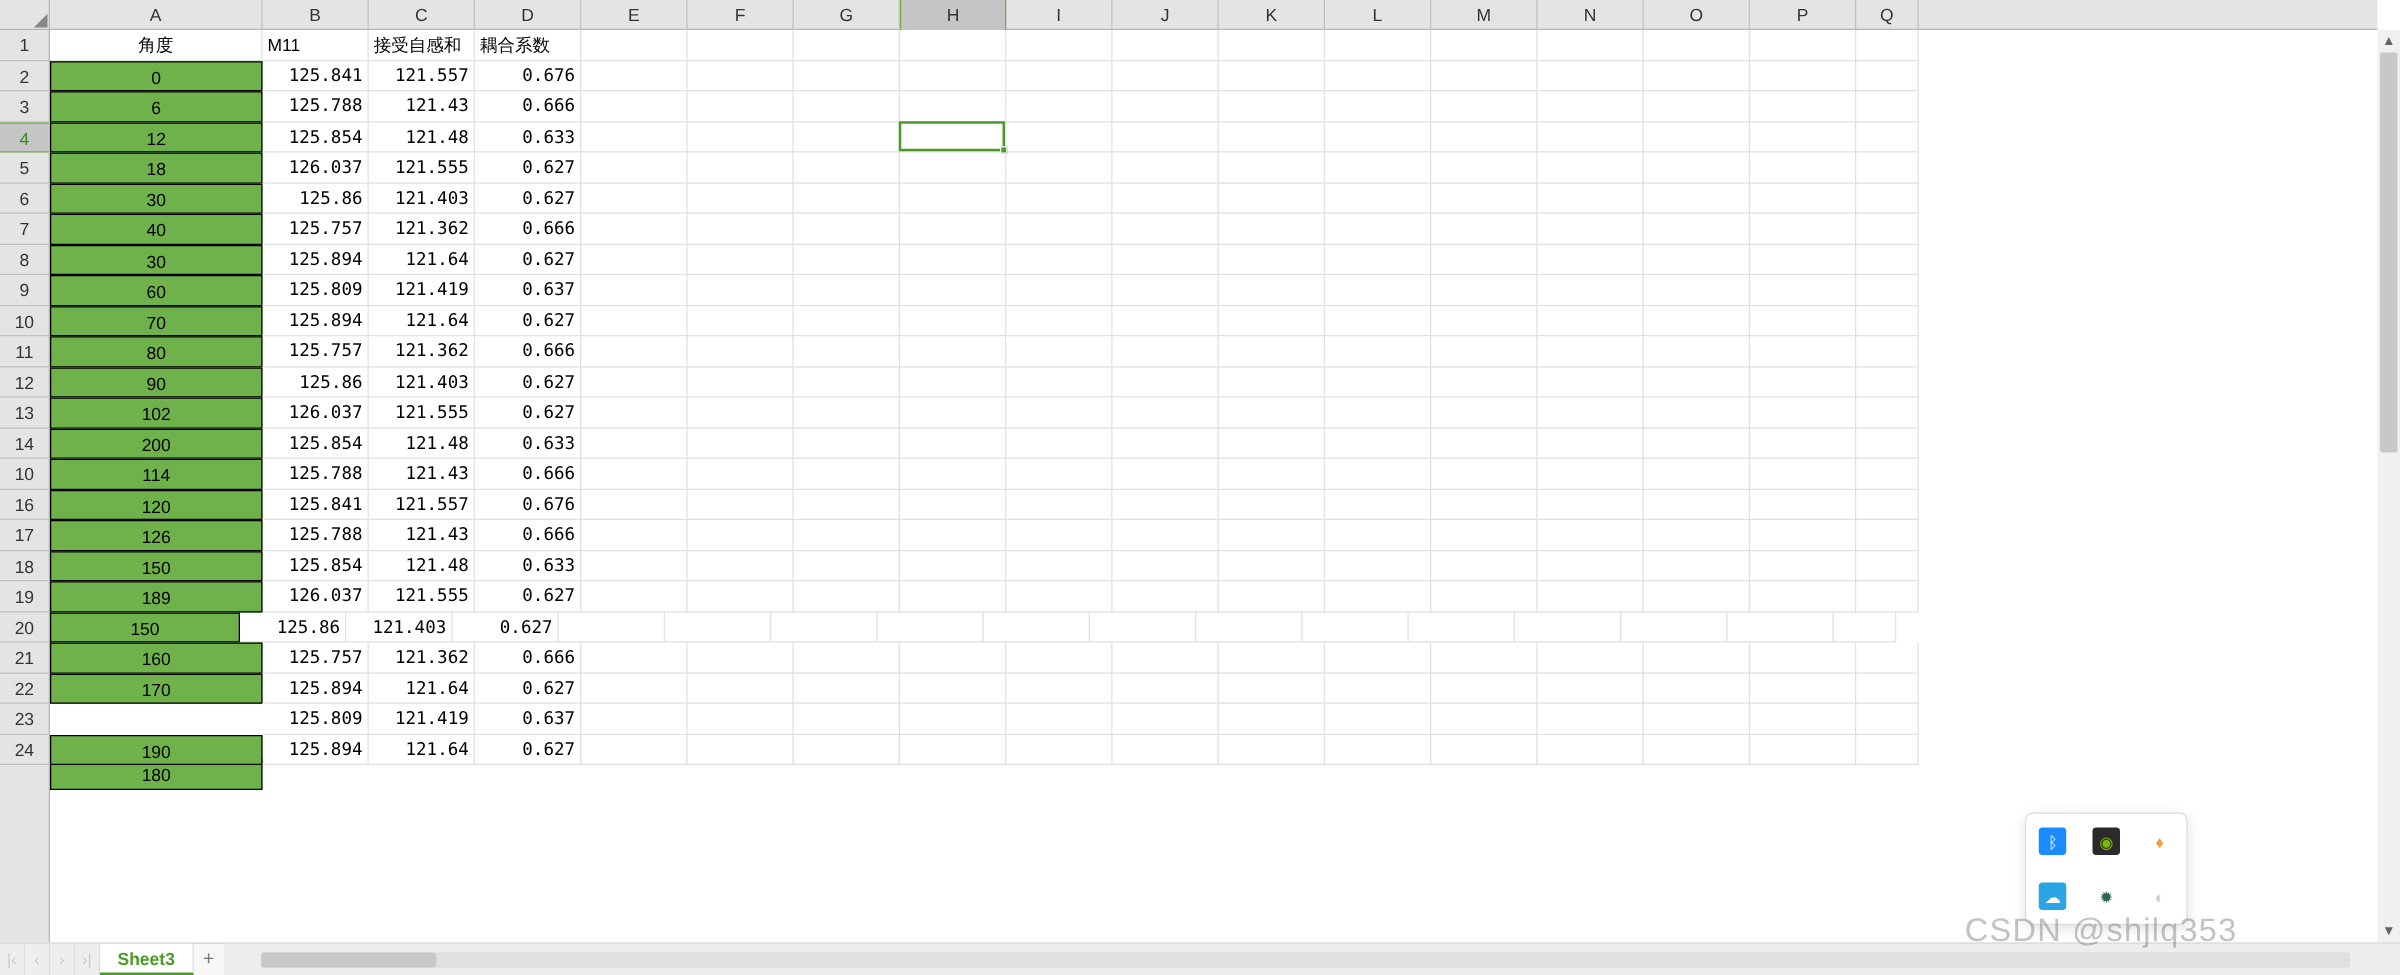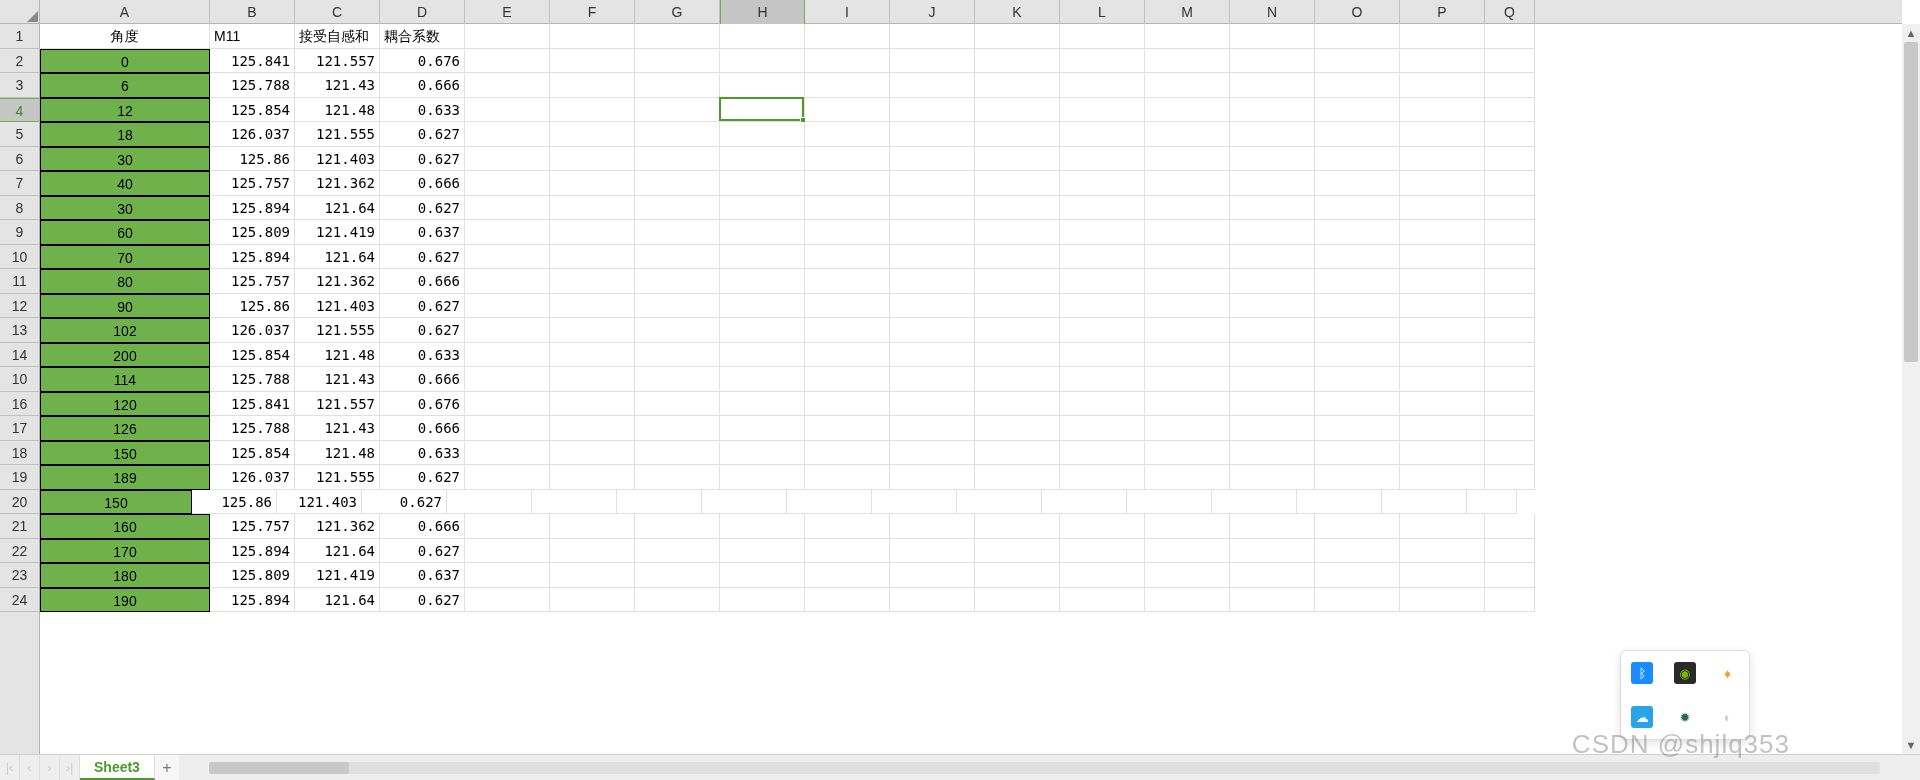--- a/index.html
+++ b/index.html
@@ -502,21 +502,21 @@
         <div class="cell" style="width: 85px;"></div>
         <div class="cell" style="width: 85px;"></div>
         <div class="cell" style="width: 85px;"></div>
         <div class="cell" style="width: 85px;"></div>
         <div class="cell" style="width: 85px;"></div>
         <div class="cell" style="width: 85px;"></div>
         <div class="cell" style="width: 85px;"></div>
         <div class="cell" style="width: 50px;"></div>
       </div>
       <div class="row">
-        <div class="cell green" style="width: 170px;">180</div>
+        <div class="cell green" style="width: 170px; margin-top: 44px;">180</div>
         <div class="cell rnum" style="width: 85px;">125.809</div>
         <div class="cell rnum" style="width: 85px;">121.419</div>
         <div class="cell rnum" style="width: 85px;">0.637</div>
         <div class="cell" style="width: 85px;"></div>
         <div class="cell" style="width: 85px;"></div>
         <div class="cell" style="width: 85px;"></div>
         <div class="cell" style="width: 85px;"></div>
         <div class="cell" style="width: 85px;"></div>
         <div class="cell" style="width: 85px;"></div>
         <div class="cell" style="width: 85px;"></div>

